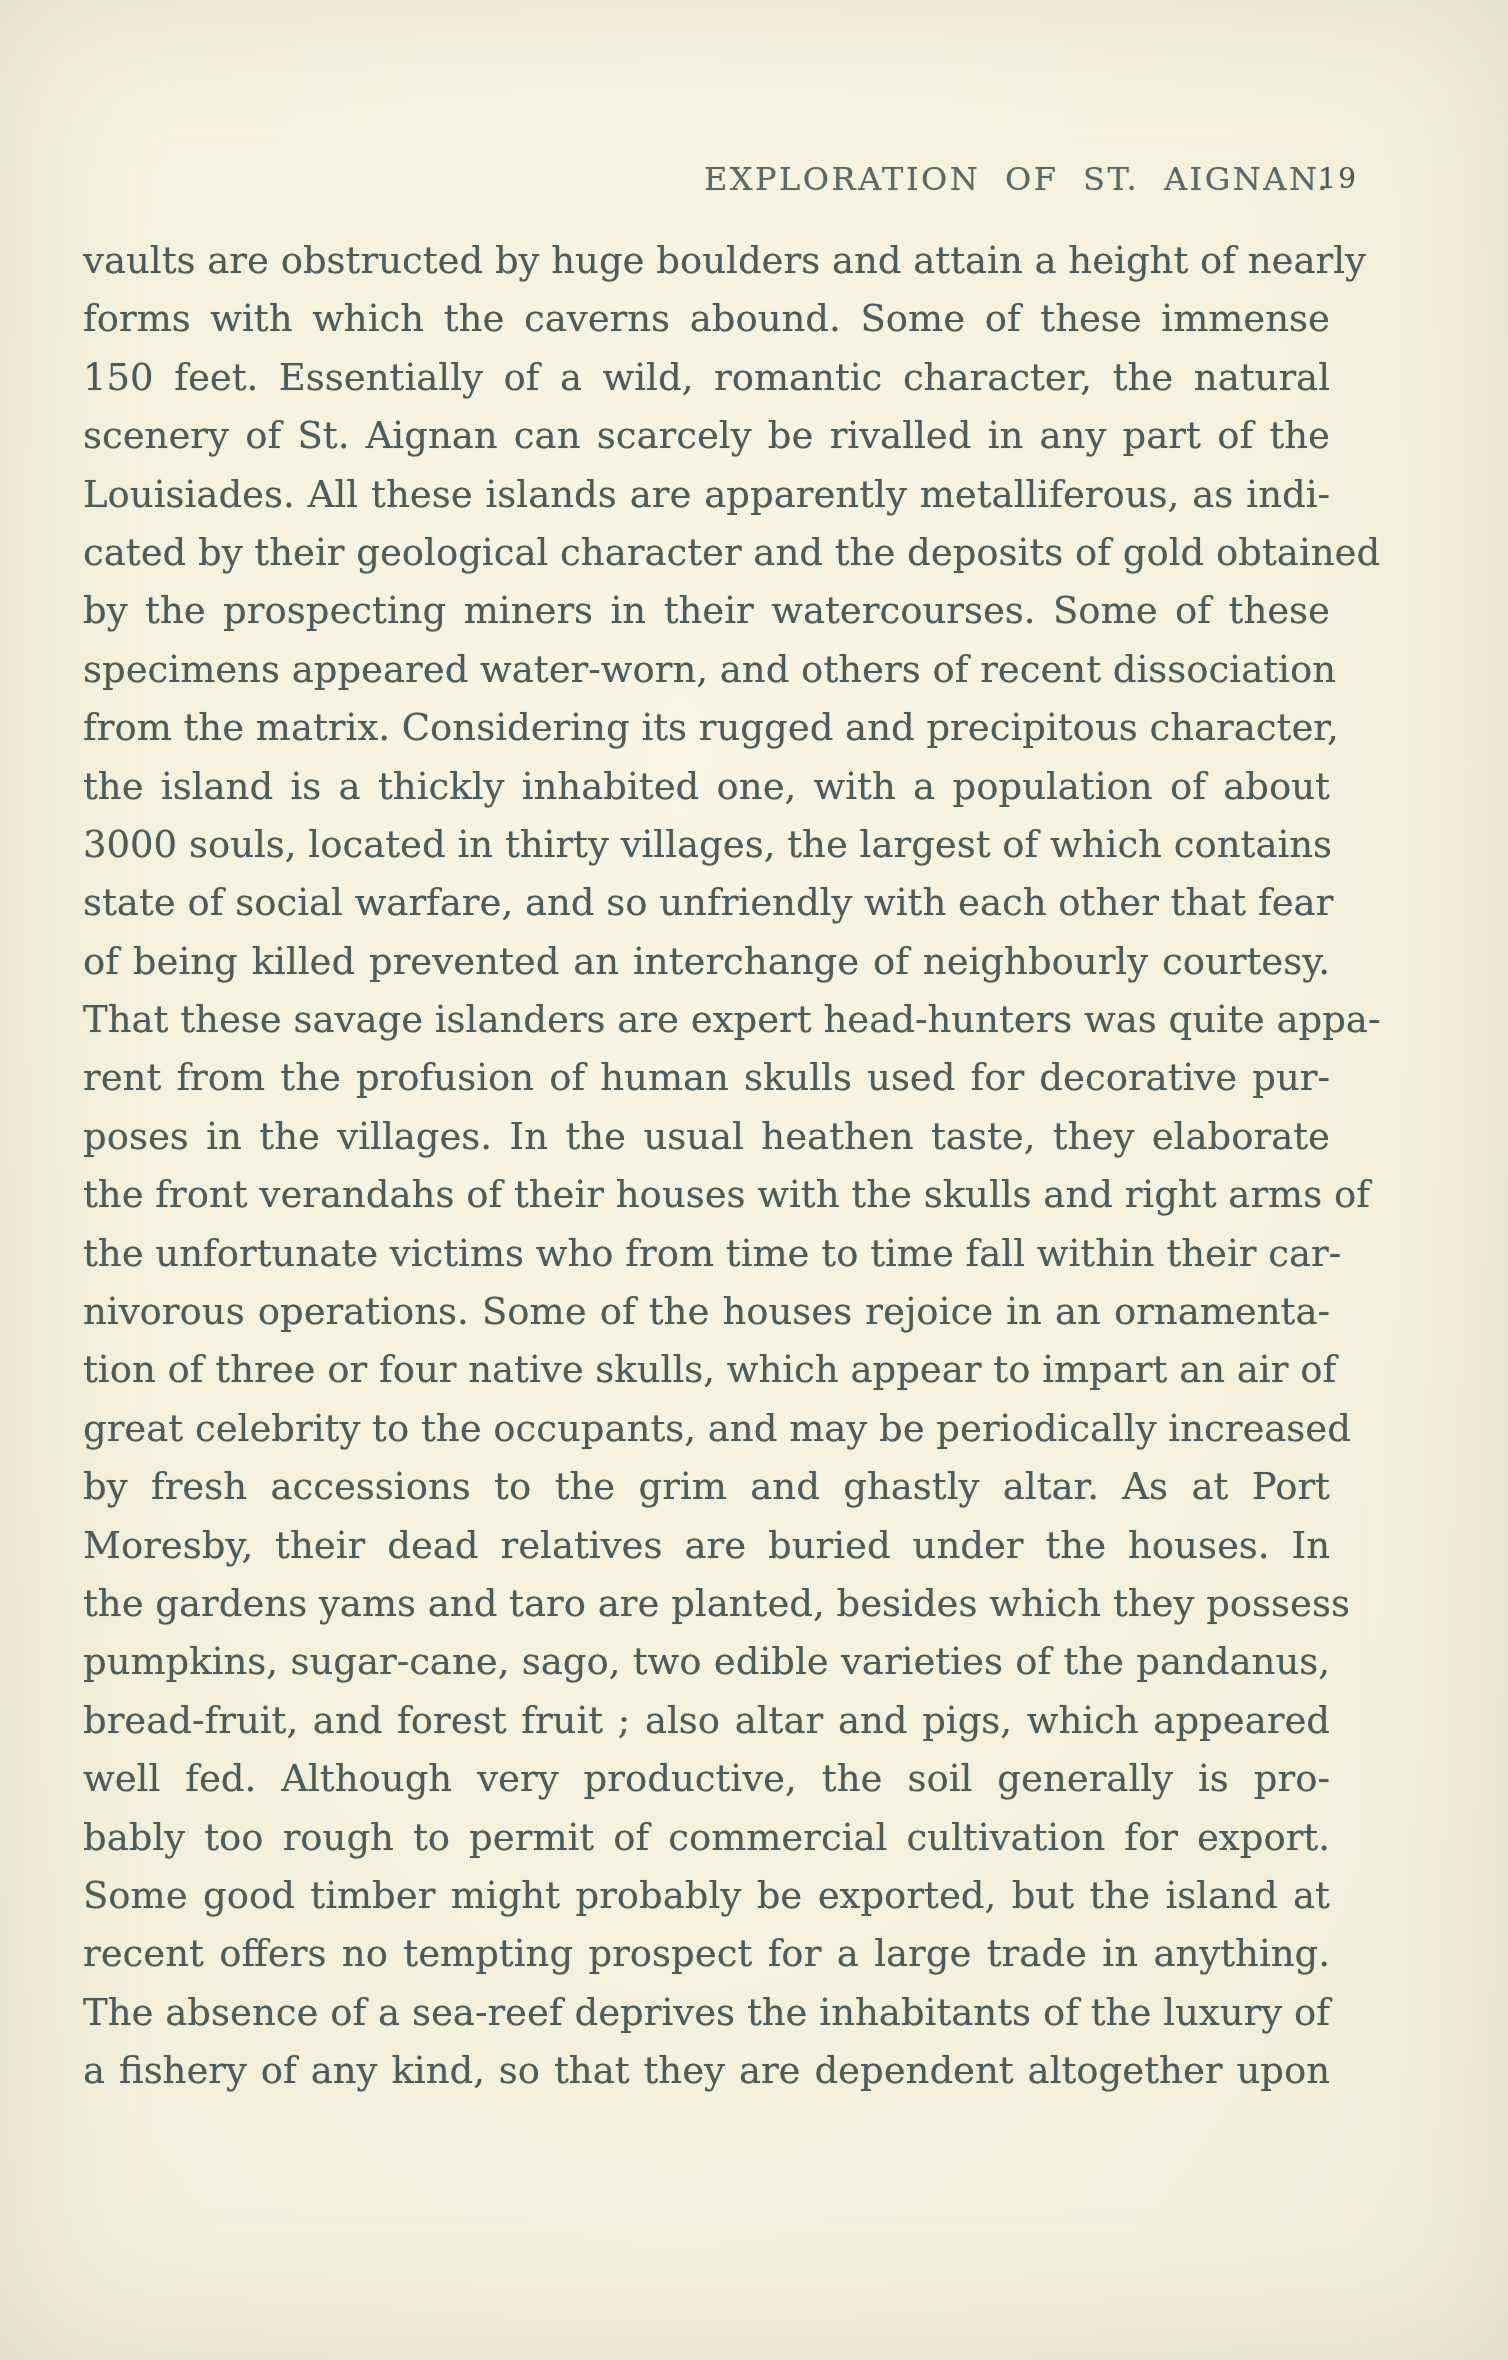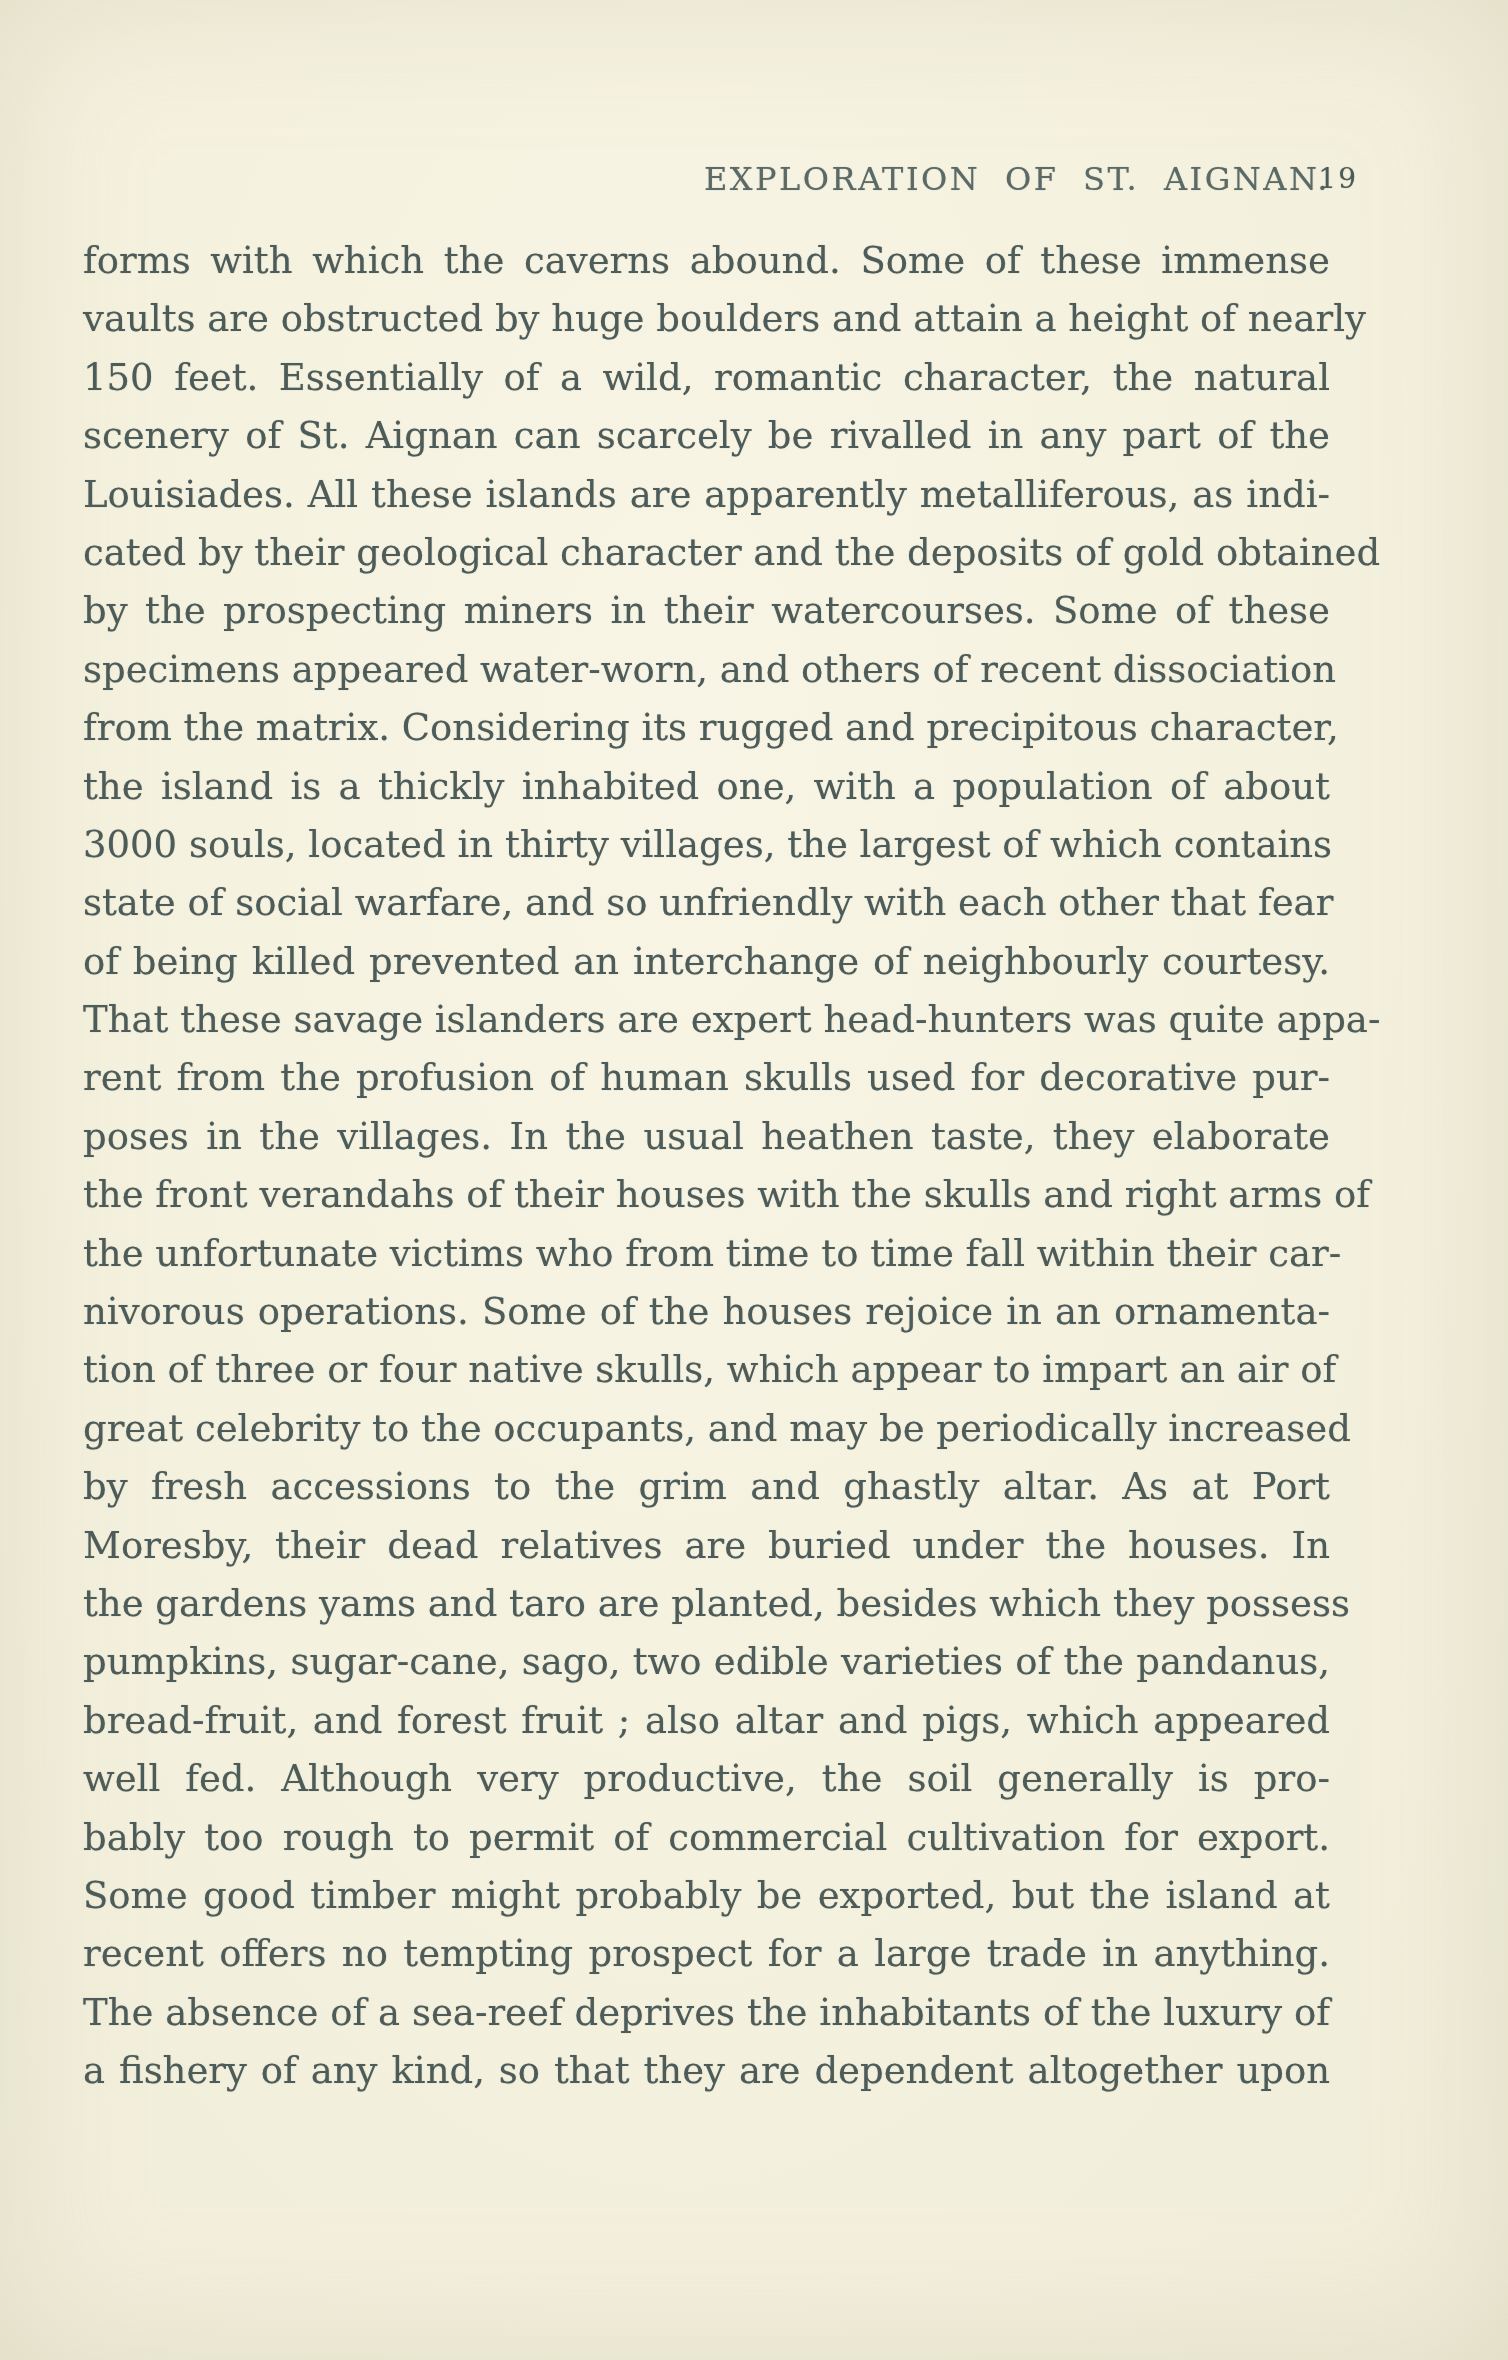--- a/index.html
+++ b/index.html
@@ -75,22 +75,22 @@
 <body>
 
 <div class="page">
 
   <div class="running-head">
     <div class="head-title">EXPLORATION OF ST. AIGNAN.</div>
     <div class="head-pagenum">19</div>
   </div>
 
   <div class="body-text">
+    <div class="text-line">vaults are obstructed by huge boulders and attain a height of nearly</div>
     <div class="text-line">forms with which the caverns abound.  Some of these immense</div>
-    <div class="text-line">vaults are obstructed by huge boulders and attain a height of nearly</div>
     <div class="text-line">150 feet.   Essentially of a wild, romantic character, the natural</div>
     <div class="text-line">scenery of St. Aignan can scarcely be rivalled in any part of the</div>
     <div class="text-line">Louisiades.  All these islands are apparently metalliferous, as indi-</div>
     <div class="text-line">cated by their geological character and the deposits of gold obtained</div>
     <div class="text-line">by the prospecting miners in their watercourses.  Some of these</div>
     <div class="text-line">specimens appeared water-worn, and others of recent dissociation</div>
     <div class="text-line">from the matrix.  Considering its rugged and precipitous character,</div>
     <div class="text-line">the island is a thickly inhabited one, with a population of about</div>
     <div class="text-line">3000 souls, located in thirty villages, the largest of which contains</div>
     <div class="text-line">state of social warfare, and so unfriendly with each other that fear</div>

